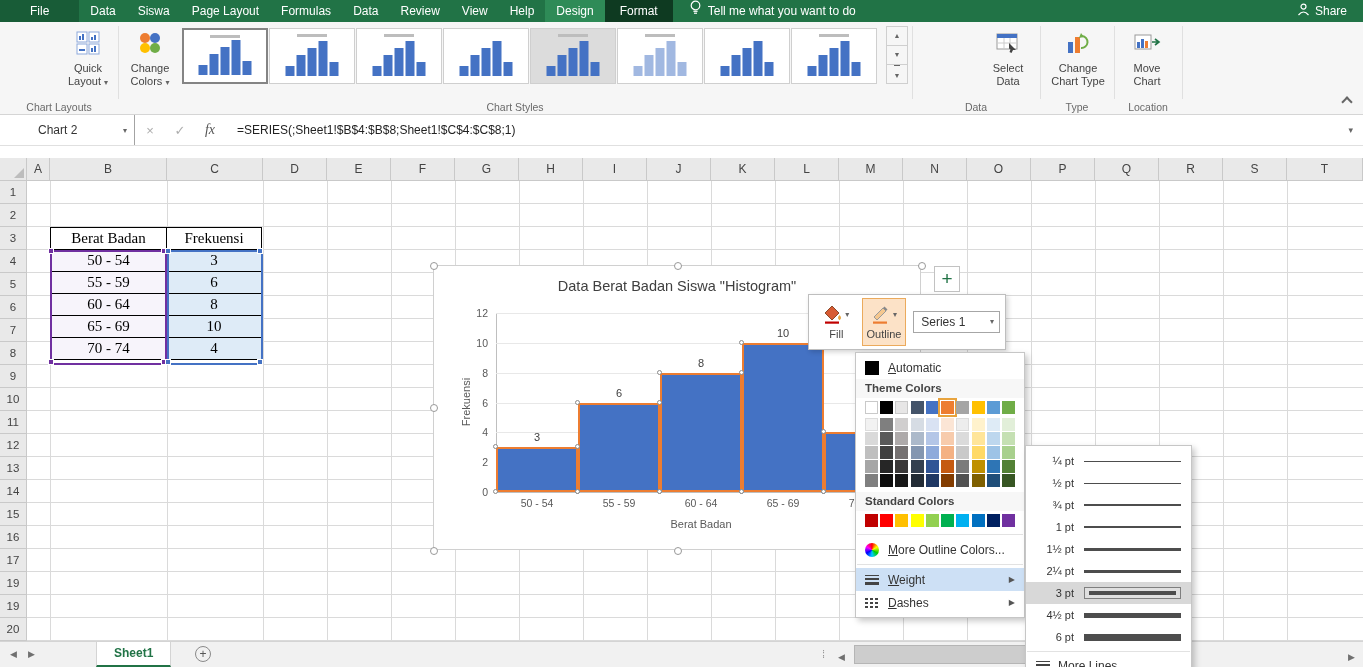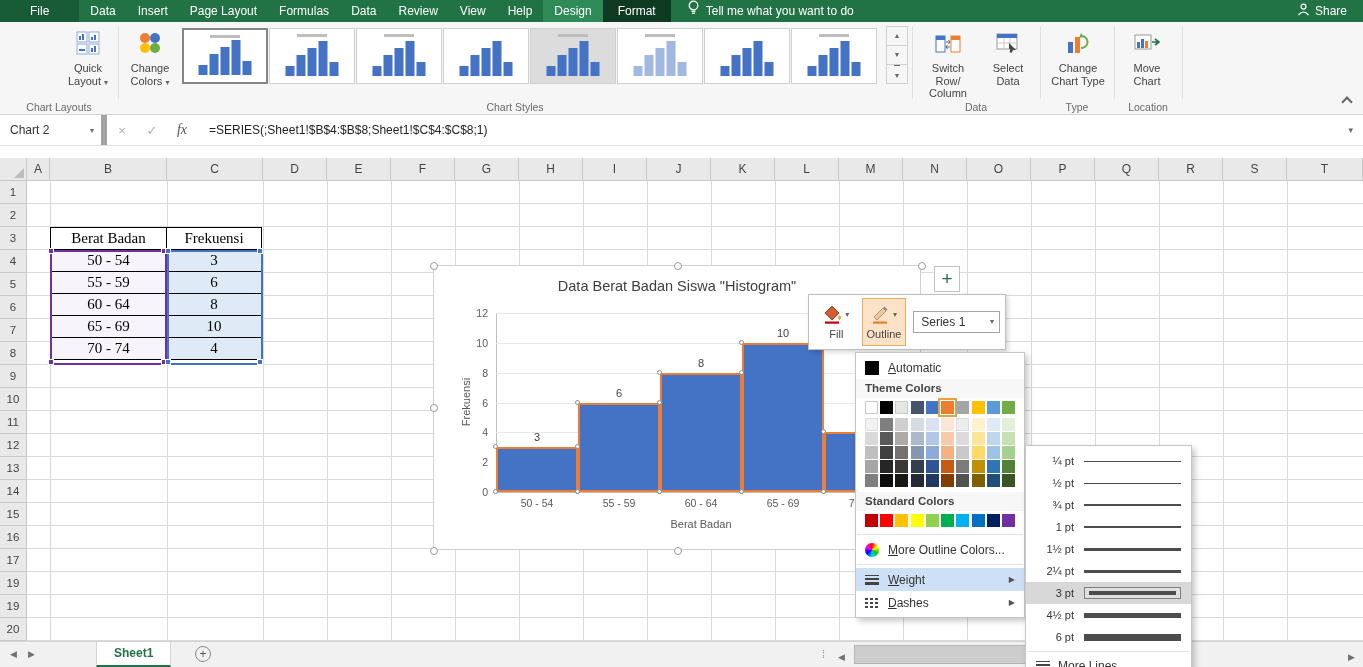--- a/index.html
+++ b/index.html
@@ -31,21 +31,21 @@
   .thumb .bars{position:absolute;left:50%;bottom:7px;transform:translateX(-50%);display:flex;align-items:flex-end;gap:2px;}
   .thumb .tbar{width:9px;background:#4472C4;}
   .thumb .ttitle{position:absolute;top:5px;left:50%;transform:translateX(-50%);width:30px;height:3px;background:#BDBDBD;}
   .scrollcol{position:absolute;left:886px;top:5px;width:22px;}
   .scrollcol>div{width:22px;height:20px;background:#F6F6F6;border:1px solid #CFCFCF;margin-top:-1px;text-align:center;line-height:18px;font-size:7px;color:#666;}
   .scrollcol .gmore span{display:inline-block;border-top:1.5px solid #666;padding-top:1px;}
   #collapse-ribbon{position:absolute;left:1343px;top:76px;width:8px;height:8px;border:solid #666;border-width:2px 0 0 2px;transform:rotate(45deg);}
 
   
   #fbar{position:absolute;left:0;top:115px;width:1363px;height:31px;background:#fff;border-bottom:1px solid #E0E0E0;display:flex;align-items:center;font-size:12px;z-index:40;}
-  #namebox{width:107px;height:100%;border-right:6px solid #a3a3a3;display:flex;align-items:center;padding-left:10px;position:relative;color:#333;}
+  #namebox{width:107px;height:100%;border-right:1px solid #a3a3a3;display:flex;align-items:center;padding-left:10px;position:relative;color:#333;margin-left:28px;}
   #namebox .dd{position:absolute;right:7px;top:12px;}
   .fbtn{width:30px;text-align:center;color:#ADADAD;font-size:13px;}
   #fx{color:#555;font-style:italic;font-family:"Liberation Serif","DejaVu Serif",serif;font-size:14px;}
   #formula-text{margin-left:12px;color:#222;}
   #fbar-dd{margin-left:auto;padding-right:10px;color:#666;font-size:9px;}
 
   
   #grid{position:absolute;left:0;top:158px;width:1363px;height:483px;background:#fff;overflow:hidden;z-index:1;}
   #colheads{position:absolute;left:0;top:0;right:0;height:23px;background:#E9E9E9;border-bottom:1px solid #C9C9C9;}
   .colhead{position:absolute;top:0;height:23px;border-right:1px solid #C9C9C9;text-align:center;line-height:22px;font-size:12px;color:#444;}
@@ -123,21 +123,21 @@
   #hthumb{position:absolute;left:16px;top:0;width:290px;height:19px;background:#CDCDCD;border:1px solid #B5B5B5;}
   #splitdots{position:absolute;left:822px;top:0;line-height:25px;color:#999;font-size:11px;}
 </style>
 </head>
 <body>
 
 <div id="titlebar">
   <div class="tab file">File</div>
   <div id="main-tabs">
       <div class="tab">Data</div>
-      <div class="tab">Insert</div>
+      <div class="tab">Siswa</div>
       <div class="tab">Page Layout</div>
       <div class="tab">Formulas</div>
       <div class="tab">Data</div>
       <div class="tab">Review</div>
       <div class="tab">View</div>
       <div class="tab">Help</div>
     </div>
   <div class="tab design">Design</div>
   <div class="tab format">Format</div>
   <div id="tellme">
@@ -240,34 +240,20 @@
           <div class="tbar" style="height: 35px;"></div>
           <div class="tbar" style="height: 14px;"></div>
         </div></div></div>
   <div class="scrollcol">
     <div>▲</div>
     <div>▼</div>
     <div class="gmore"><span>▼</span></div>
   </div>
   <div class="rsep" style="left:912px"></div>
 
-  <div class="rbtn" style="left:918px;width:60px">
-    <span class="ric">
-        <svg width="28" height="26" viewBox="0 0 28 26">
-          <rect x="2" y="6" width="9" height="16" fill="#fff" stroke="#4472C4"></rect>
-          <rect x="2" y="6" width="9" height="4" fill="#4472C4"></rect>
-          <rect x="17" y="6" width="9" height="16" fill="#fff" stroke="#ED7D31"></rect>
-          <rect x="17" y="6" width="9" height="4" fill="#ED7D31"></rect>
-          <path d="M12 12 h4 l-1.5 -2 M16 12 l-1.5 2" stroke="#666" fill="none"></path>
-          <path d="M16 17 h-4 l1.5 -2 M12 17 l1.5 2" stroke="#666" fill="none"></path>
-        </svg>
-      </span>
-    <span class="tline">Switch Row/</span>
-    <span class="tline">Column</span>
-  </div>
   <div class="rbtn" style="left:982px;width:52px">
     <span class="ric">
         <svg width="26" height="26" viewBox="0 0 26 26">
           <rect x="2" y="4" width="20" height="15" fill="#fff" stroke="#999"></rect>
           <rect x="2" y="4" width="20" height="4" fill="#4472C4"></rect>
           <line x1="9" y1="8" x2="9" y2="19" stroke="#CCC"></line>
           <line x1="15" y1="8" x2="15" y2="19" stroke="#CCC"></line>
           <line x1="2" y1="13" x2="22" y2="13" stroke="#CCC"></line>
           <path d="M14 13 l7 7 l-3 0 l-1.5 3 l-2 -1 l1 -2.5 l-1.5 -1 Z" fill="#444"></path>
         </svg>

